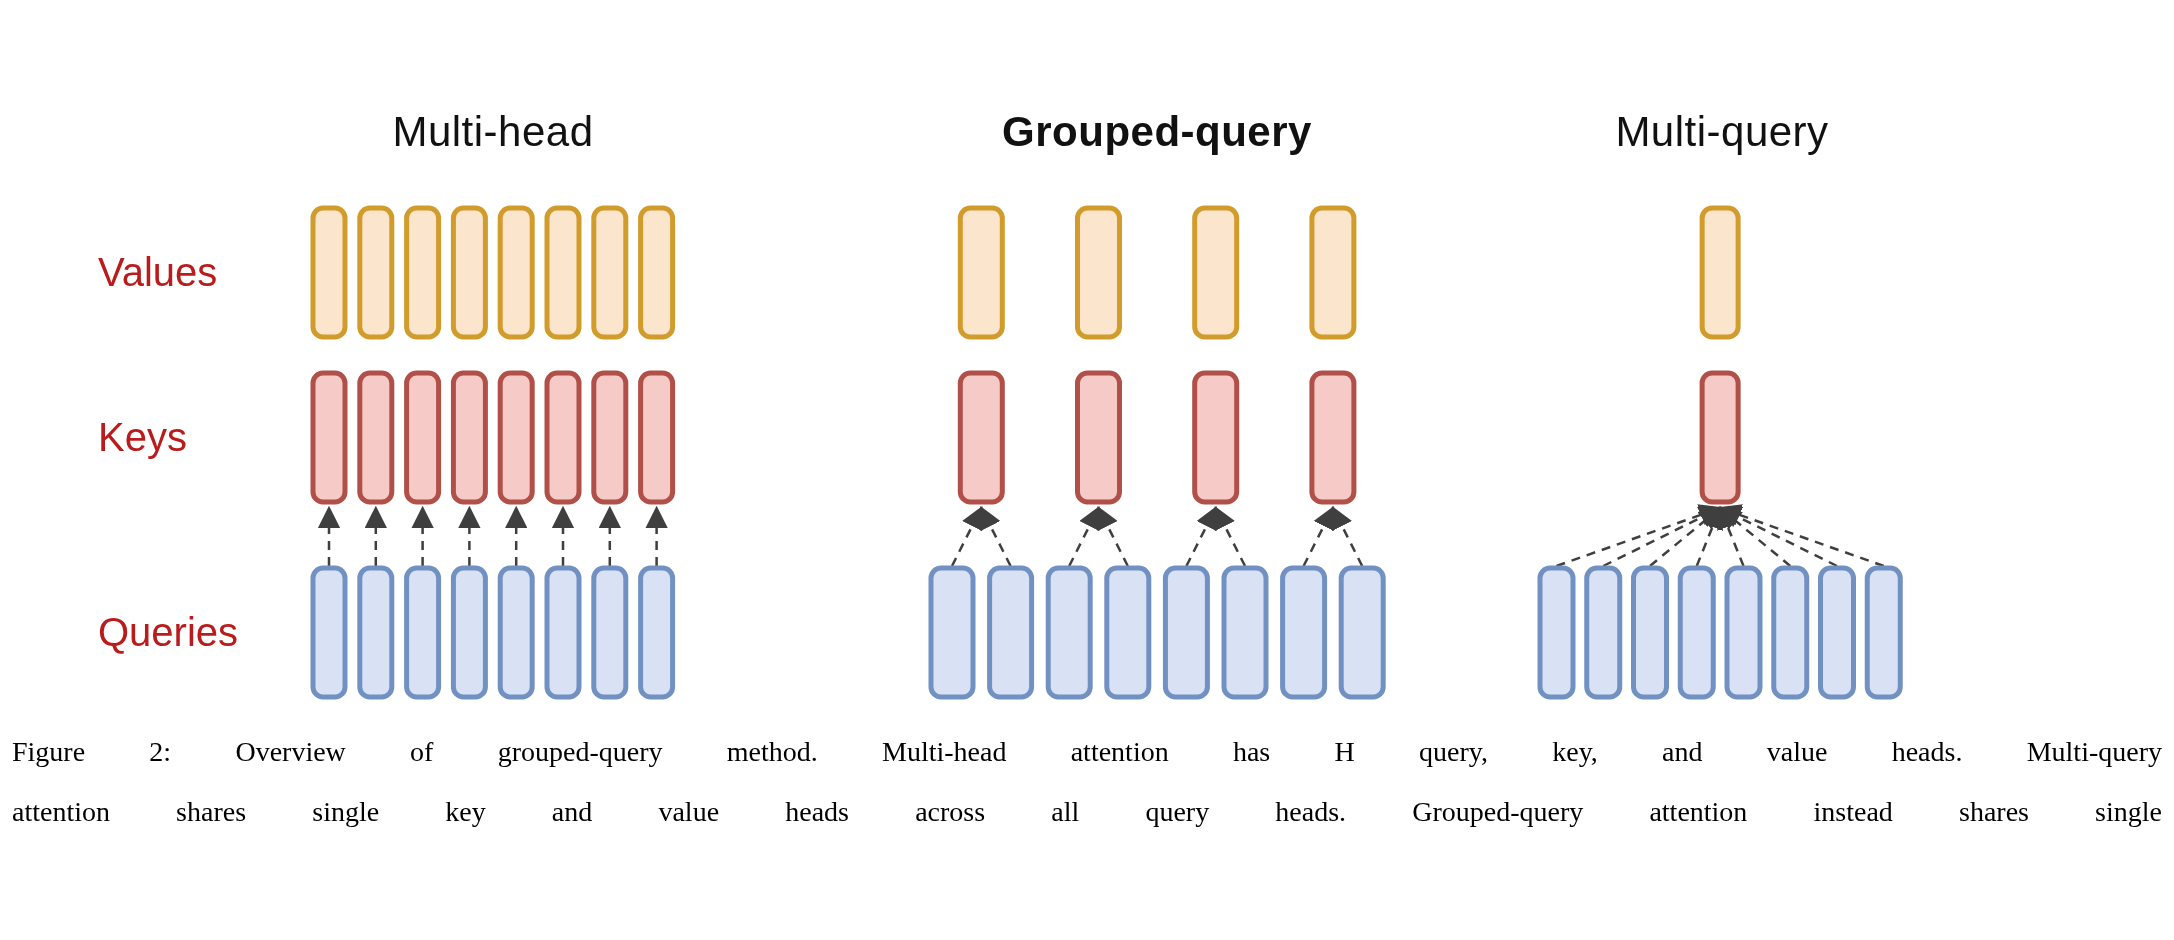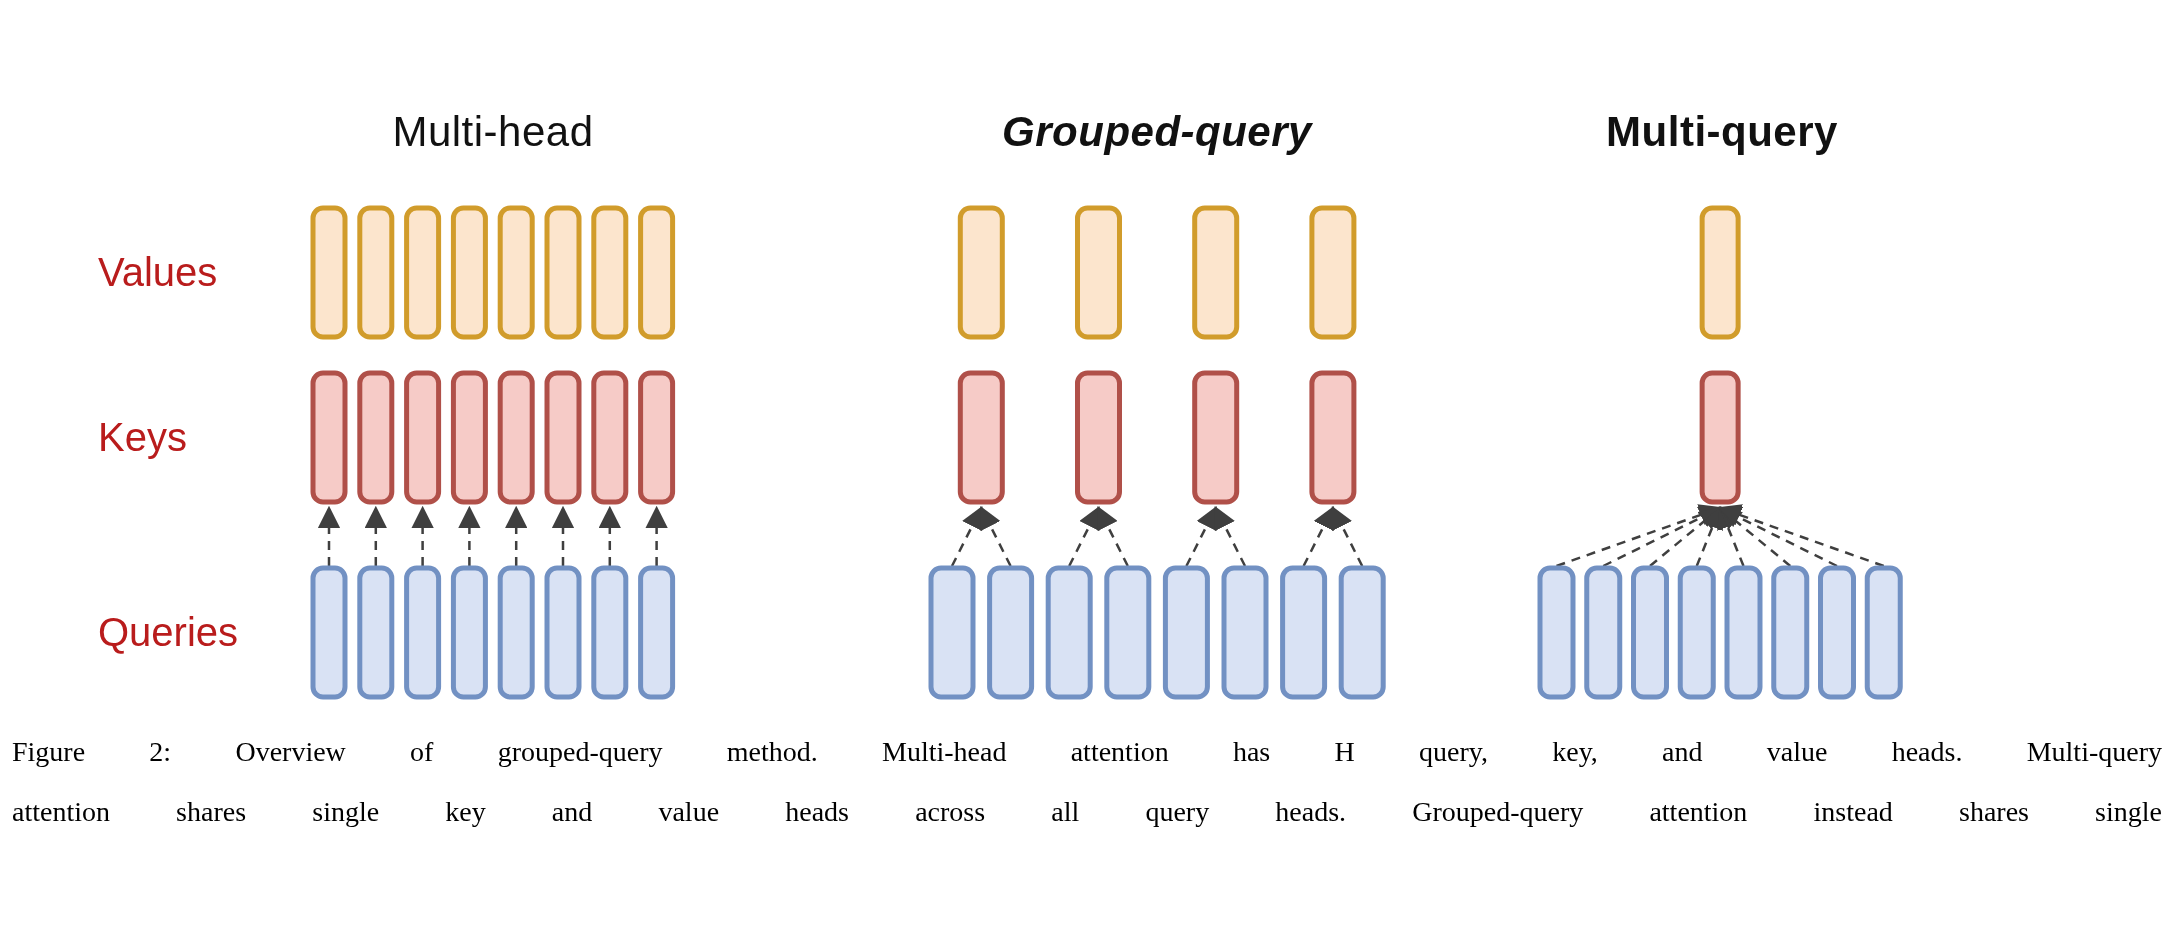--- a/index.html
+++ b/index.html
@@ -52,22 +52,22 @@
   }
   .caption .cap-line span{white-space:normal;}
   .caption .ital{font-style:italic;}
 </style>
 </head>
 <body>
 
 <div id="stage">
 
   <div class="panel-title" id="title-multi-head" style="font-weight: 400; text-align: right;">Multi-head</div>
-  <div class="panel-title" id="title-grouped-query" style="font-weight: 700; font-style: italic;">Grouped-query</div>
-  <div class="panel-title" id="title-multi-query" style="font-weight: 700;">Multi-query</div>
+  <div class="panel-title" id="title-grouped-query" style="font-weight: 700;">Grouped-query</div>
+  <div class="panel-title" id="title-multi-query" style="font-weight: 400;">Multi-query</div>
 
   <div class="row-label" id="label-values">Values</div>
   <div class="row-label" id="label-keys">Keys</div>
   <div class="row-label" id="label-queries">Queries</div>
 
   <svg id="diagram" width="2174" height="710" viewBox="0 0 2174 710">
       <defs>
         <marker id="arrow" viewBox="0 0 10 10" refX="9" refY="5" markerWidth="9" markerHeight="9" orient="auto">
           <path d="M0,0 L10,5 L0,10 z" fill="#3F3F3F"></path>
         </marker>

